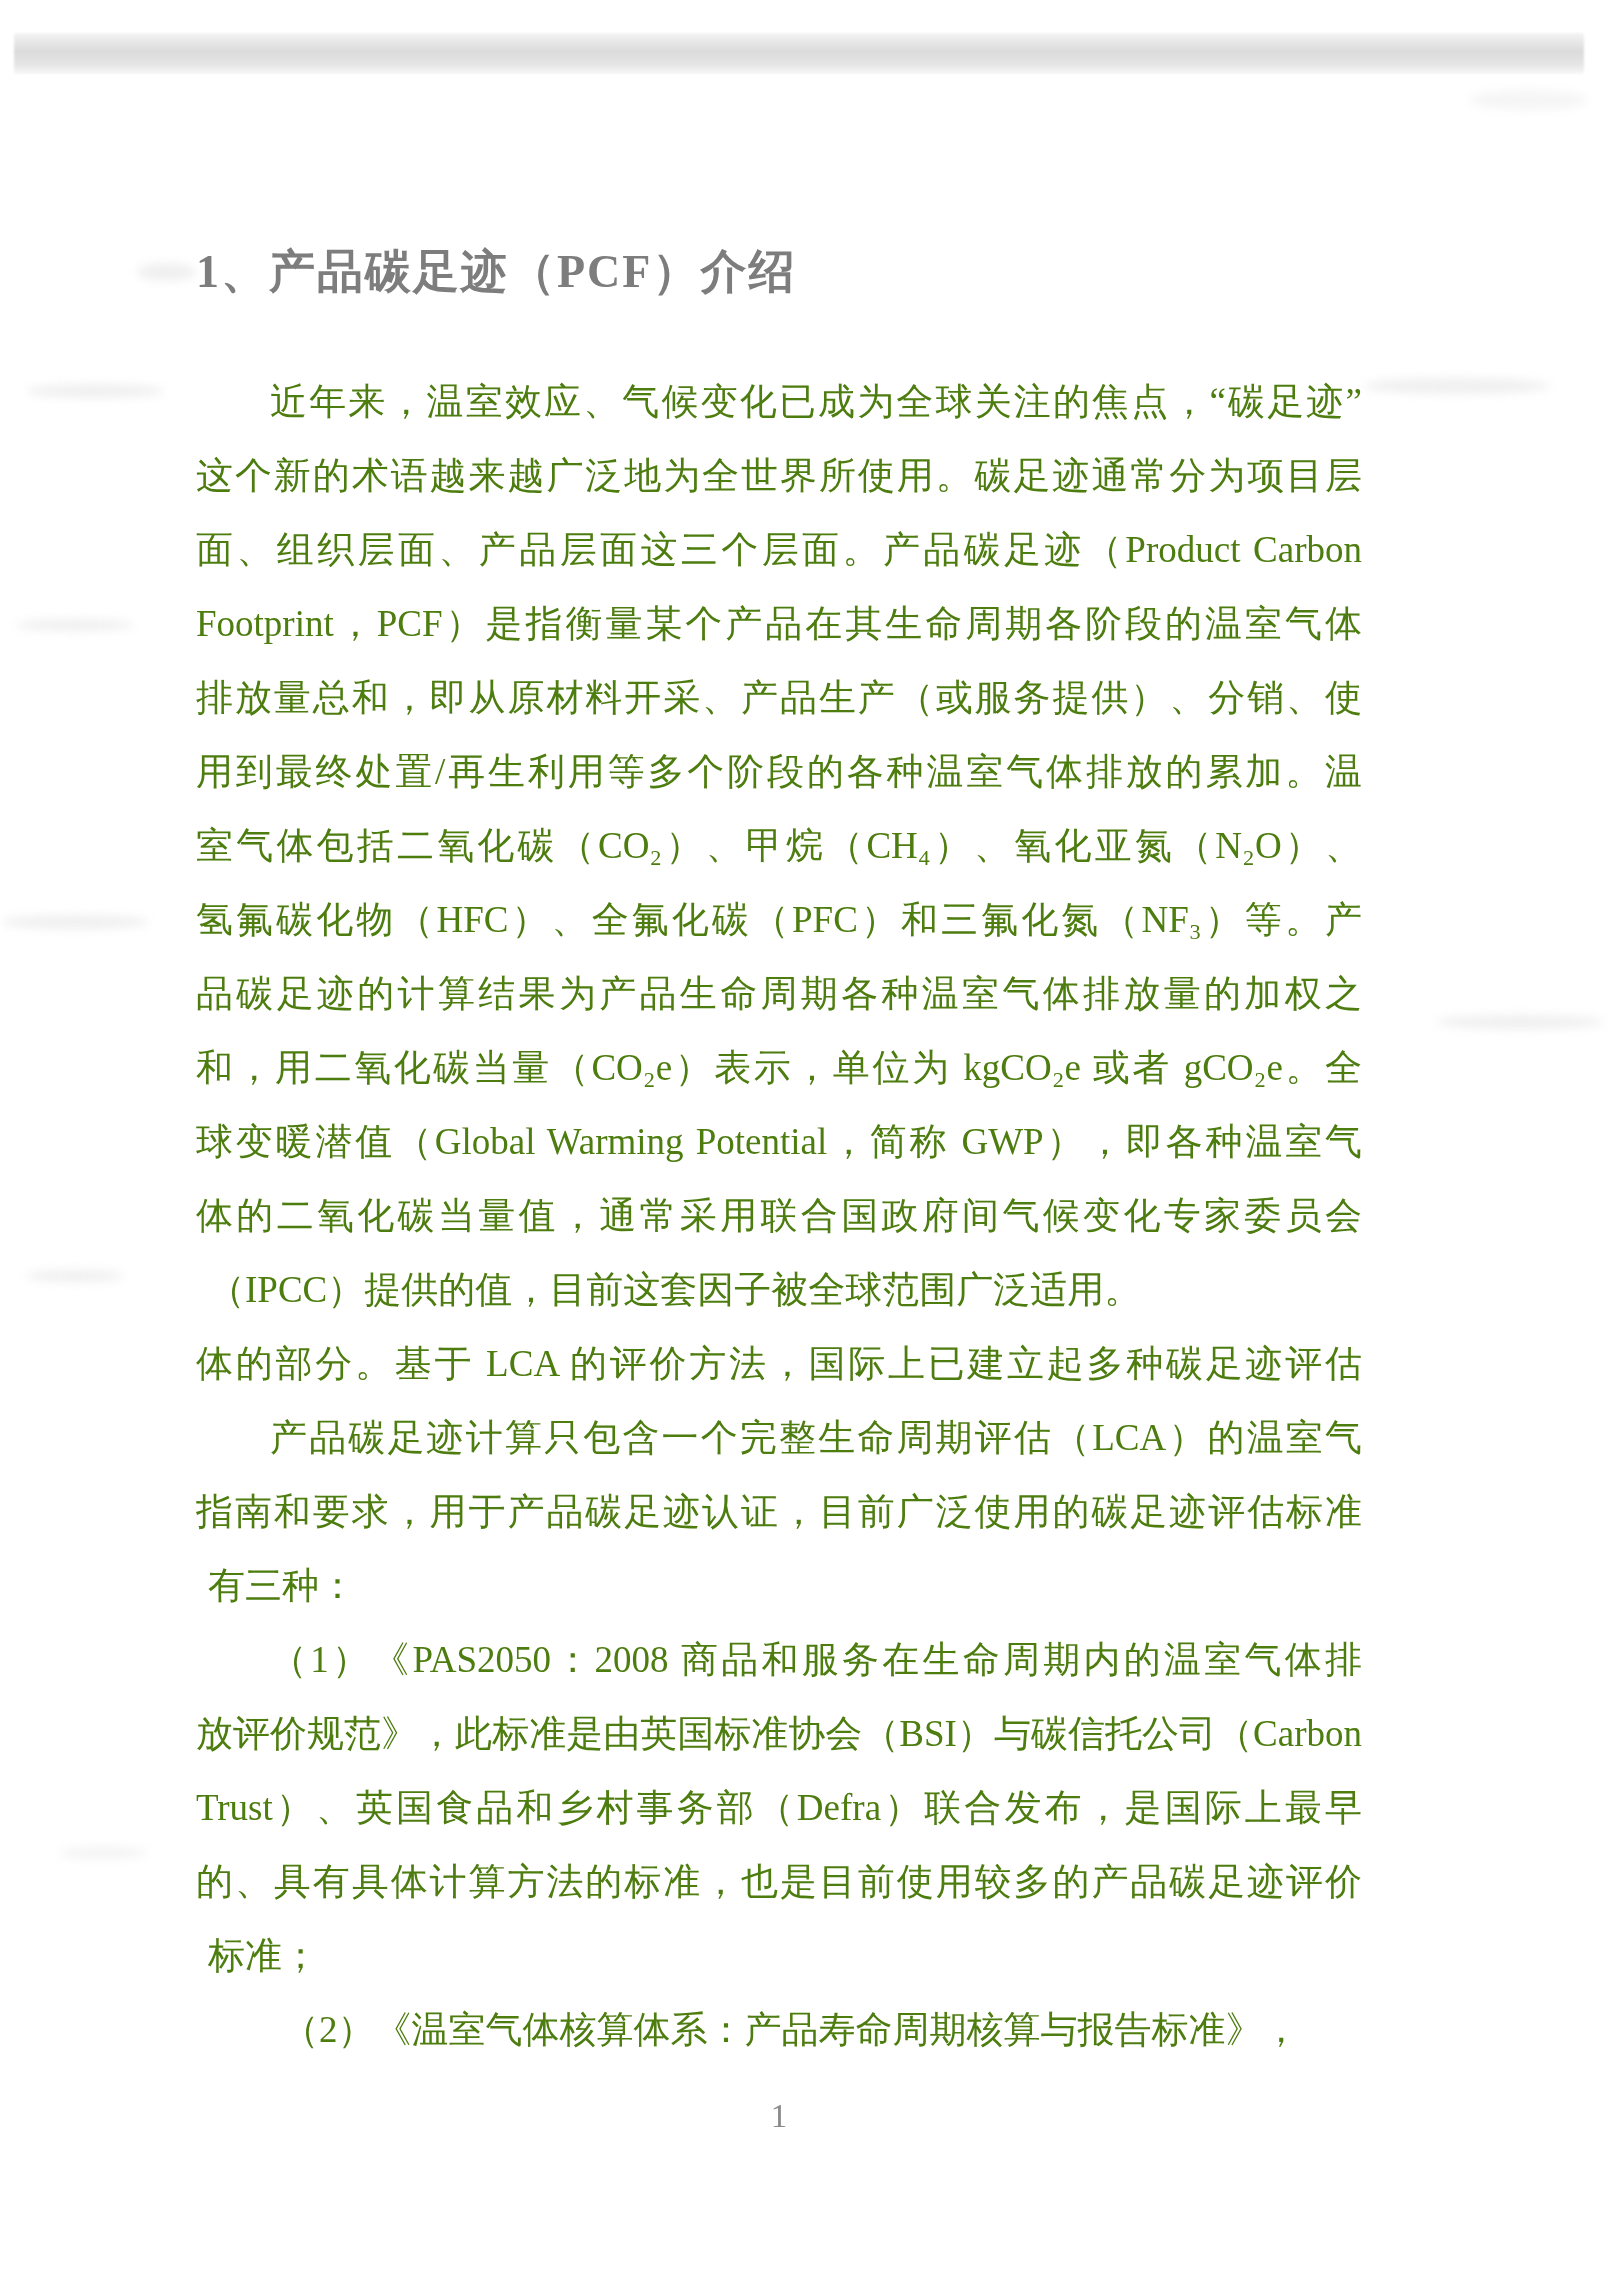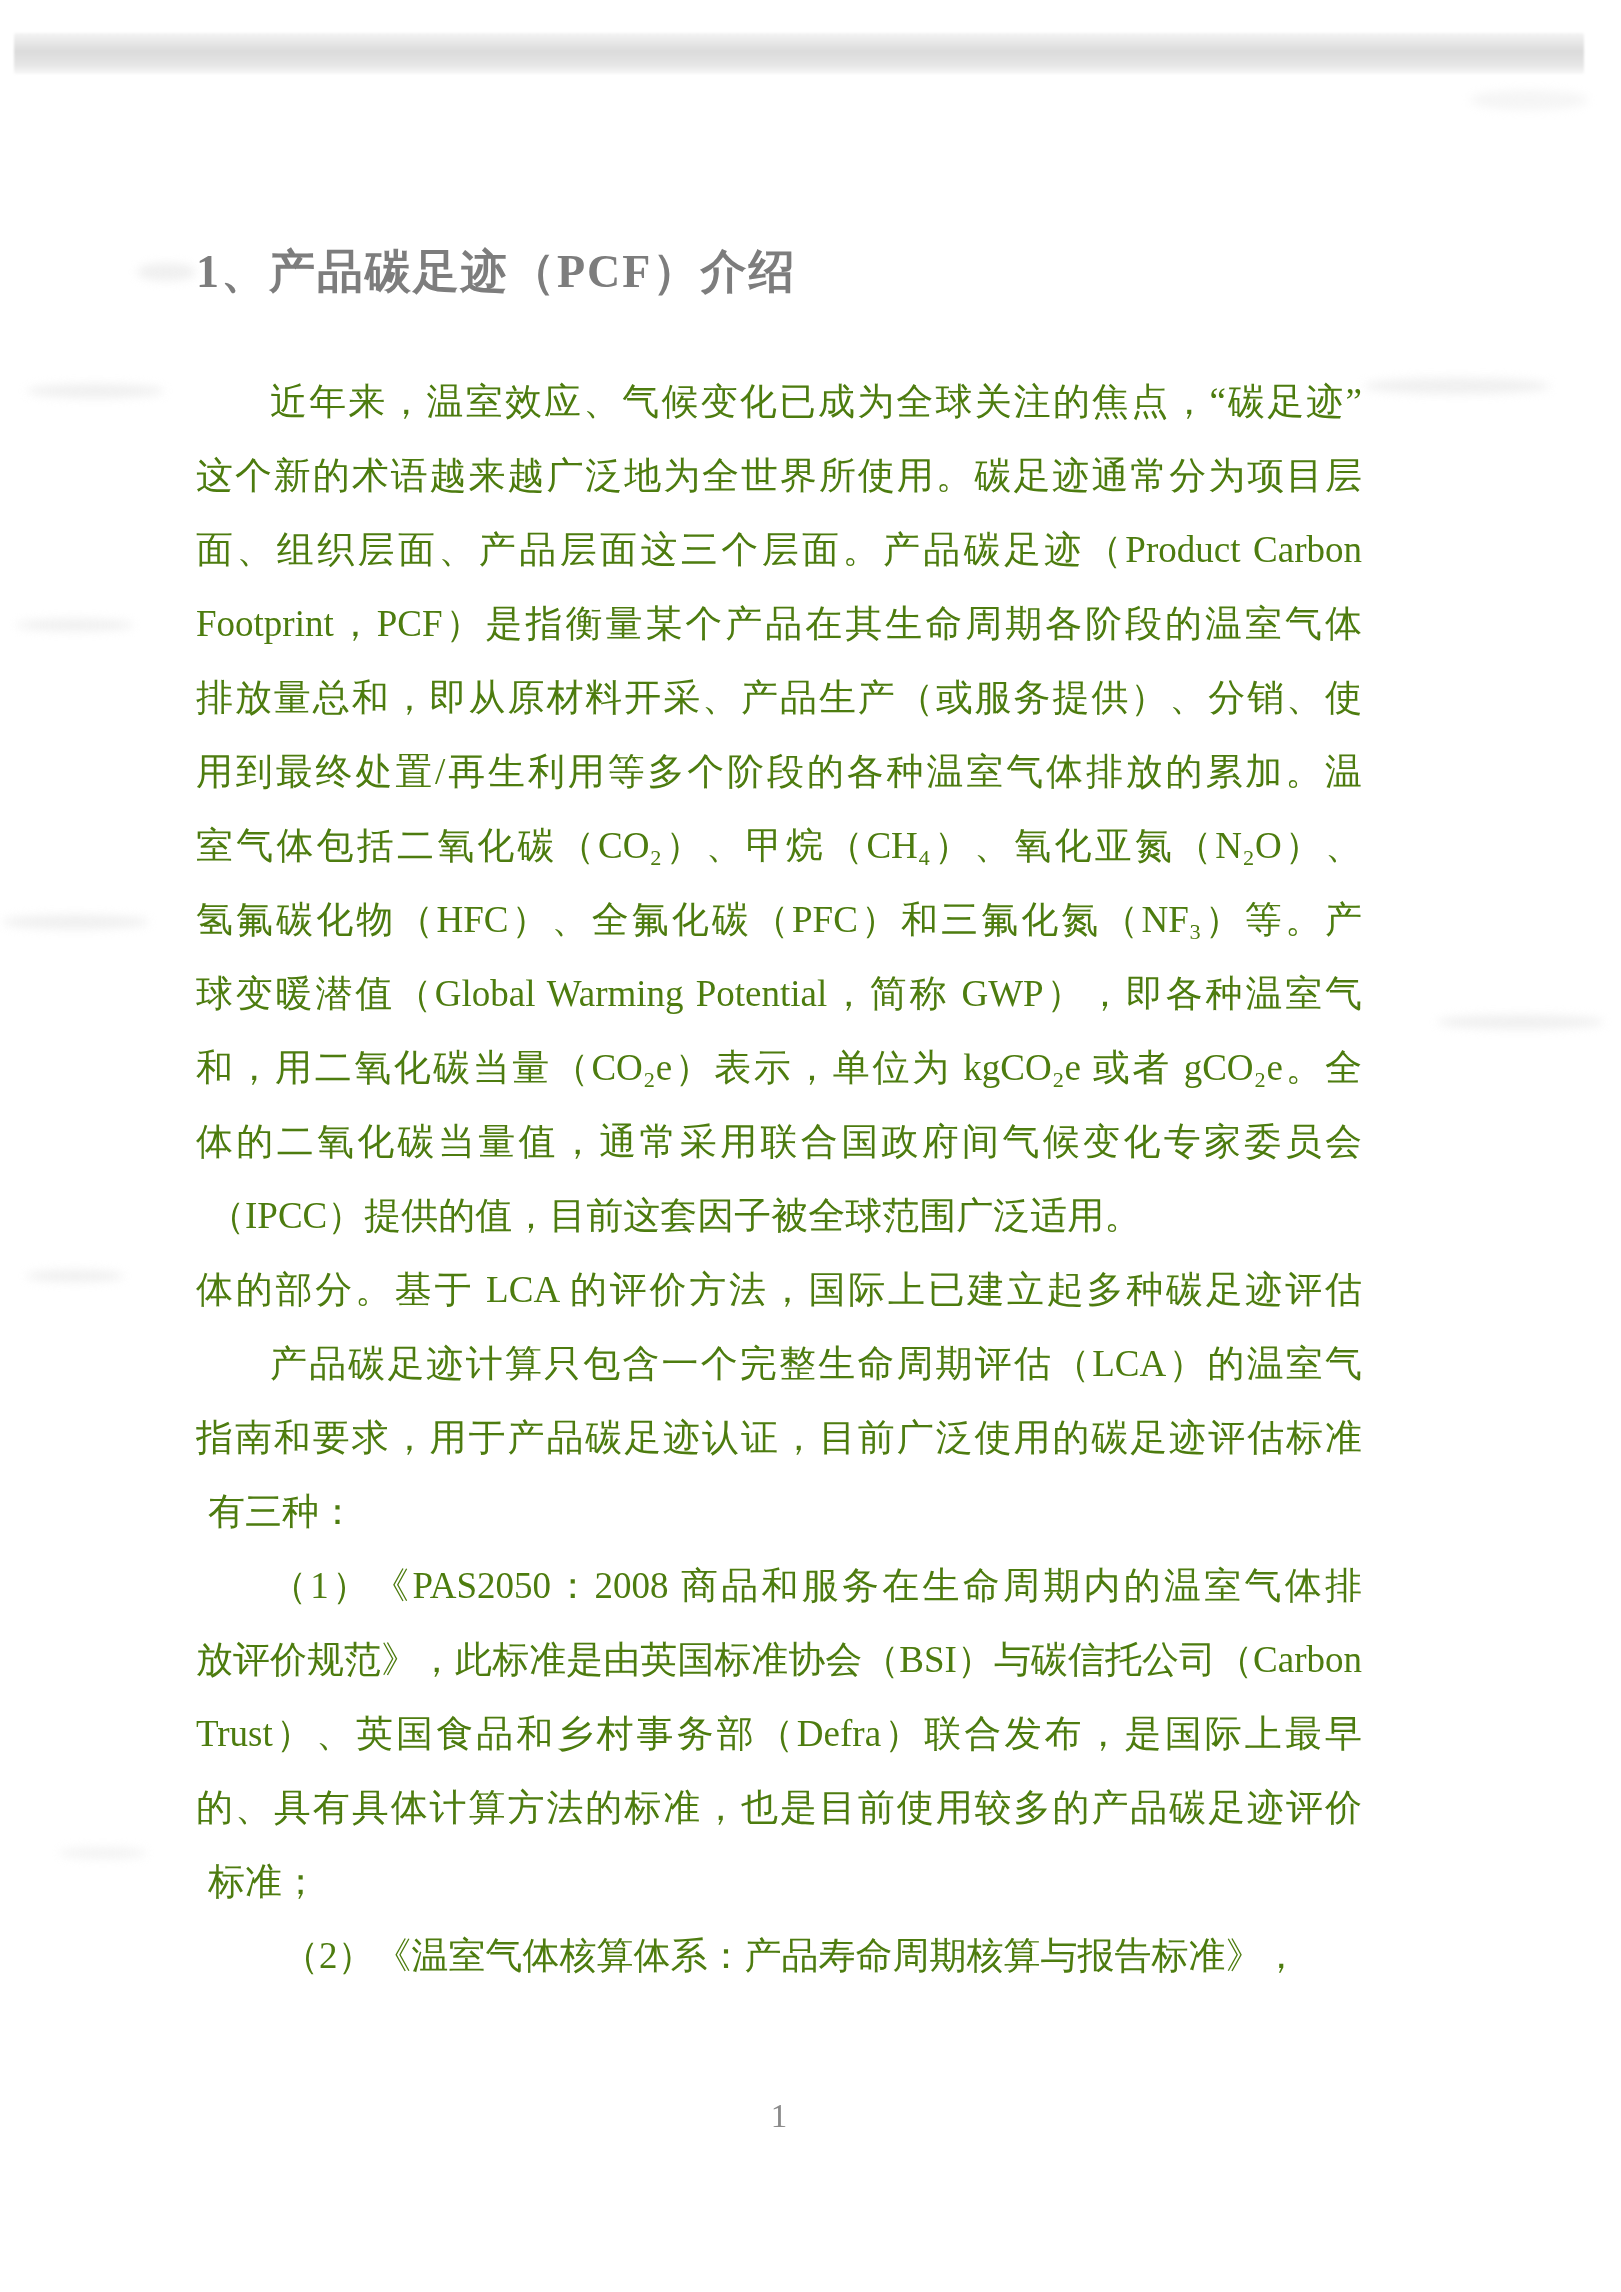--- a/index.html
+++ b/index.html
@@ -105,22 +105,23 @@
 
   <div class="body-text">
     <div class="line i">近年来，温室效应、气候变化已成为全球关注的焦点，“碳足迹”</div>
     <div class="line">这个新的术语越来越广泛地为全世界所使用。碳足迹通常分为项目层</div>
     <div class="line">面、组织层面、产品层面这三个层面。产品碳足迹（Product Carbon</div>
     <div class="line">Footprint，PCF）是指衡量某个产品在其生命周期各阶段的温室气体</div>
     <div class="line">排放量总和，即从原材料开采、产品生产（或服务提供）、分销、使</div>
     <div class="line">用到最终处置/再生利用等多个阶段的各种温室气体排放的累加。温</div>
     <div class="line">室气体包括二氧化碳（CO₂）、甲烷（CH₄）、氧化亚氮（N₂O）、</div>
     <div class="line">氢氟碳化物（HFC）、全氟化碳（PFC）和三氟化氮（NF₃）等。产</div>
+    <div class="line">品碳足迹的计算结果为产品生命周期各种温室气体排放量的加权之</div>
+    <div class="line">和，用二氧化碳当量（CO₂e）表示，单位为 kgCO₂e 或者 gCO₂e。全</div>
     <div class="line">球变暖潜值（Global Warming Potential，简称 GWP），即各种温室气</div>
-    <div class="line">和，用二氧化碳当量（CO₂e）表示，单位为 kgCO₂e 或者 gCO₂e。全</div>
     <div class="line">体的二氧化碳当量值，通常采用联合国政府间气候变化专家委员会</div>
     <div class="line L">（IPCC）提供的值，目前这套因子被全球范围广泛适用。</div>
     <div class="line">体的部分。基于 LCA 的评价方法，国际上已建立起多种碳足迹评估</div>
     <div class="line i">产品碳足迹计算只包含一个完整生命周期评估（LCA）的温室气</div>
     <div class="line">指南和要求，用于产品碳足迹认证，目前广泛使用的碳足迹评估标准</div>
     <div class="line L">有三种：</div>
     <div class="line i">（1）《PAS2050：2008 商品和服务在生命周期内的温室气体排</div>
     <div class="line">放评价规范》，此标准是由英国标准协会（BSI）与碳信托公司（Carbon</div>
     <div class="line">Trust）、英国食品和乡村事务部（Defra）联合发布，是国际上最早</div>
     <div class="line">的、具有具体计算方法的标准，也是目前使用较多的产品碳足迹评价</div>

